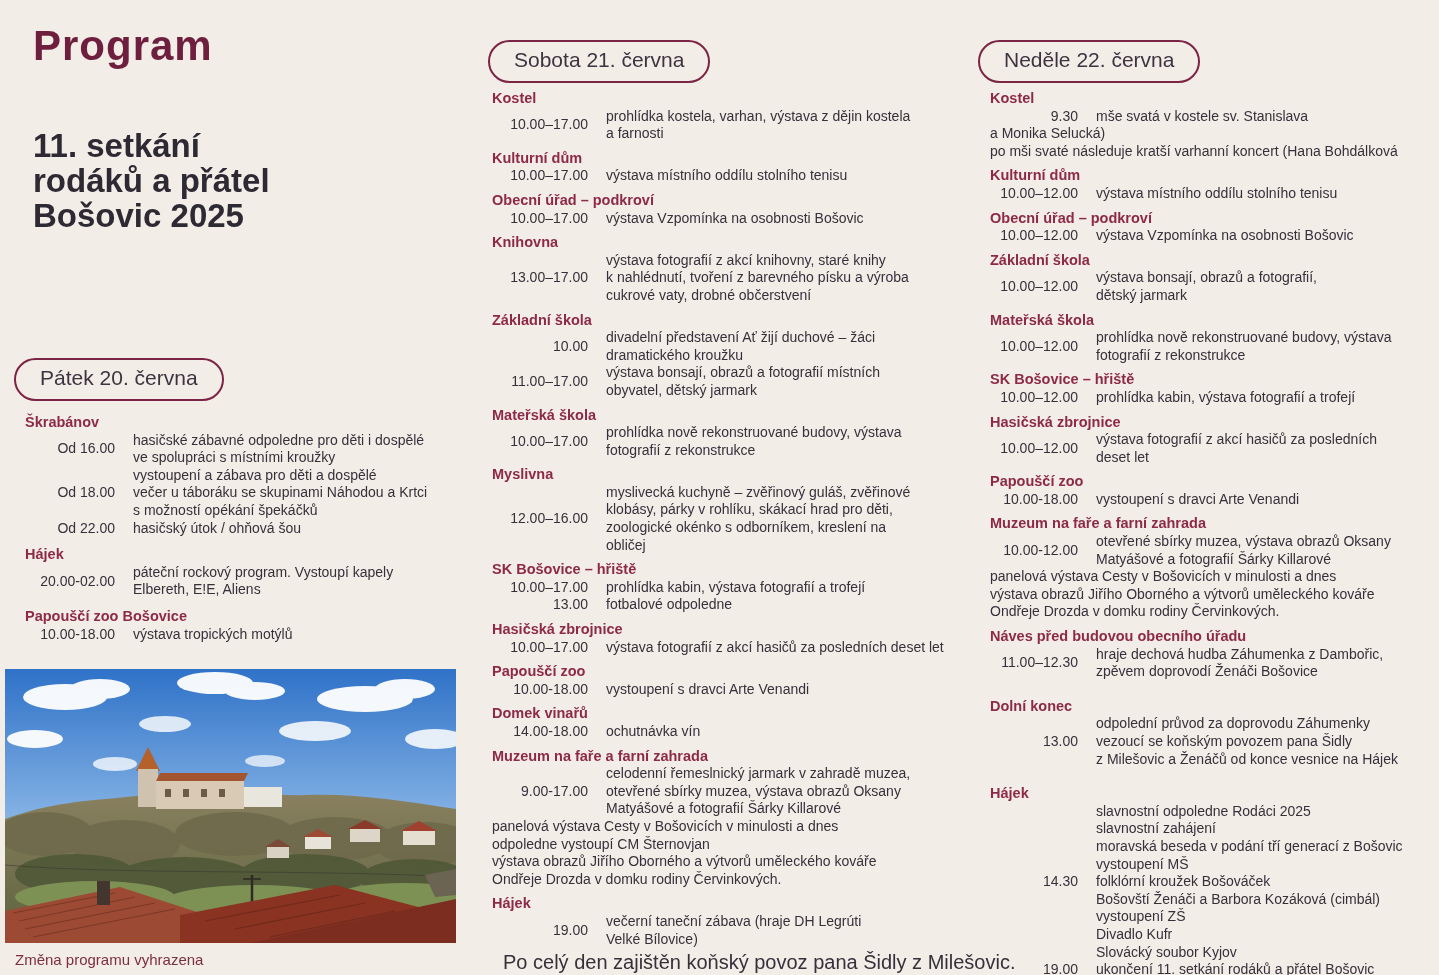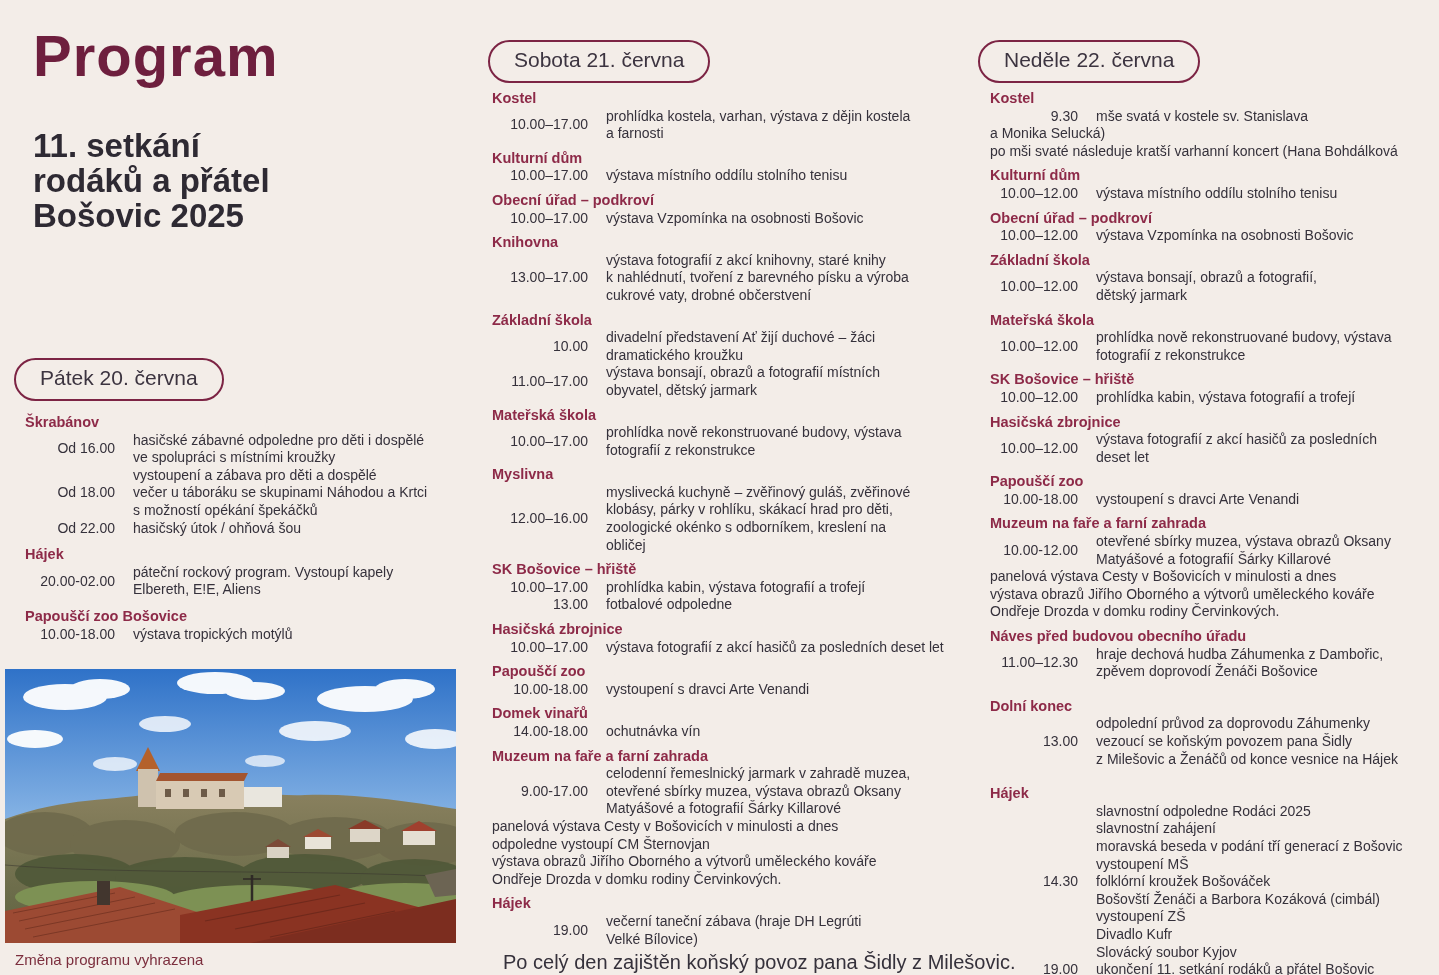--- a/index.html
+++ b/index.html
@@ -3,21 +3,21 @@
 <meta charset="utf-8">
 <style>
   :root{
     --bg:#f3ede8; --title:#6e1f3e; --heading:#8d2a48; --body:#35313b;
     --pill:#7c2444; --pill_text:#3c3440; --footer:#7c2f3e; --subtitle:#2e2a33;
   }
   html,body{margin:0;padding:0;}
   body{background:#d8d2cc;font-family:"Liberation Sans",sans-serif;}
   .page{position:relative;width:1439px;height:975px;background:var(--bg);overflow:hidden;}
 
-  .page-title{position:absolute;left:33px;top:22px;font-size:58px;font-weight:bold;
+  .page-title{position:absolute;left:33px;top:22px;font-size:42px;font-weight:bold;
     color:var(--title);letter-spacing:1px;}
   .subtitle{position:absolute;left:33px;top:128px;font-size:33px;font-weight:bold;
     color:var(--subtitle);line-height:35px;}
 
   .pill{position:absolute;display:inline-block;border:2.5px solid var(--pill);
     border-radius:28px;padding:6px 24px 9px 24px;font-size:21px;color:var(--pill_text);
     background:transparent;white-space:nowrap;}
   #pill-0{left:14px;top:358px;}
   #pill-1{left:488px;top:40px;}
   #pill-2{left:978px;top:40px;}

